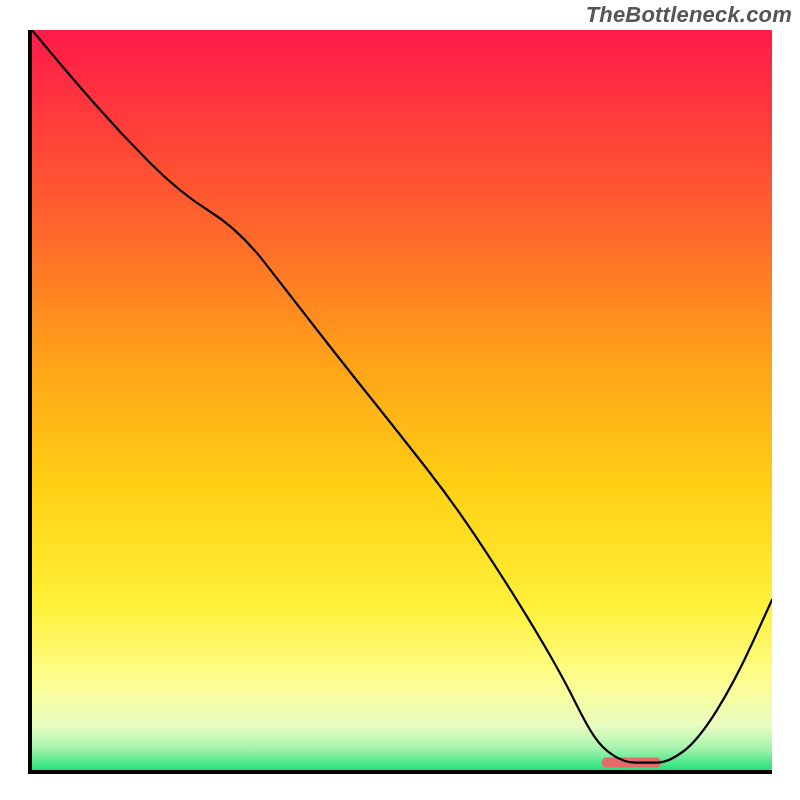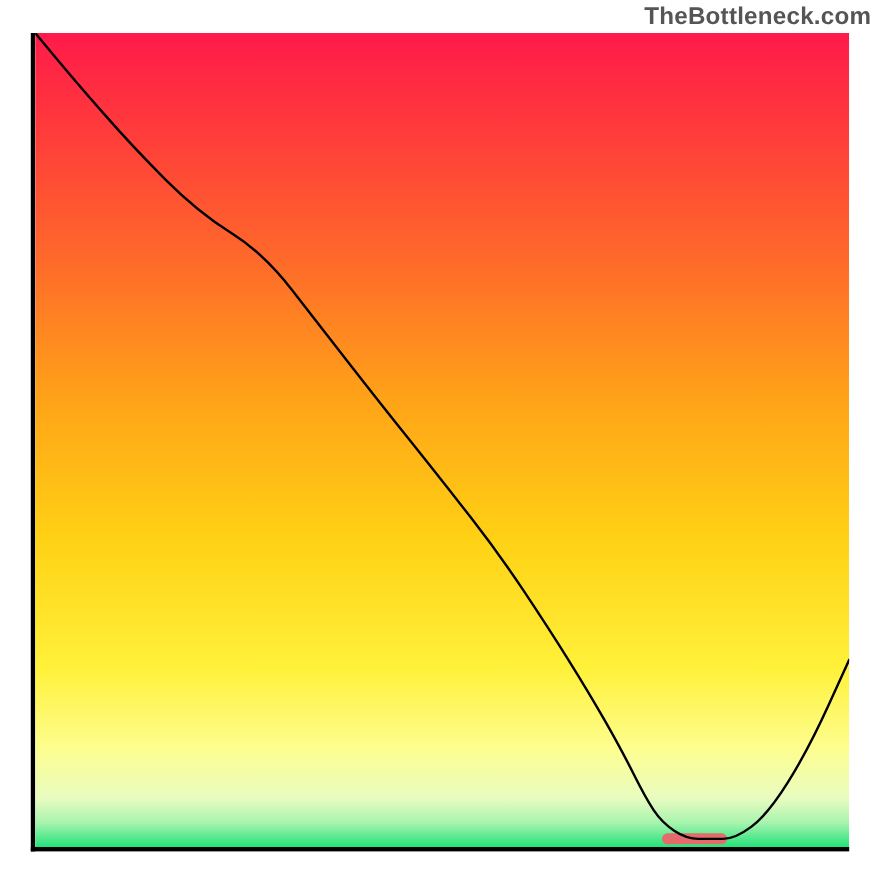--- a/index.html
+++ b/index.html
@@ -7,20 +7,21 @@
     padding: 0;
     width: 800px;
     height: 800px;
     background: #ffffff;
     font-family: Arial, Helvetica, sans-serif;
   }
   .container {
     position: relative;
     width: 800px;
     height: 800px;
+    font-style: italic;
   }
   .watermark {
     position: absolute;
     top: 2px;
     right: 8px;
     font-size: 22px;
     font-weight: 600;
     color: #555;
     letter-spacing: 0.2px;
   }

